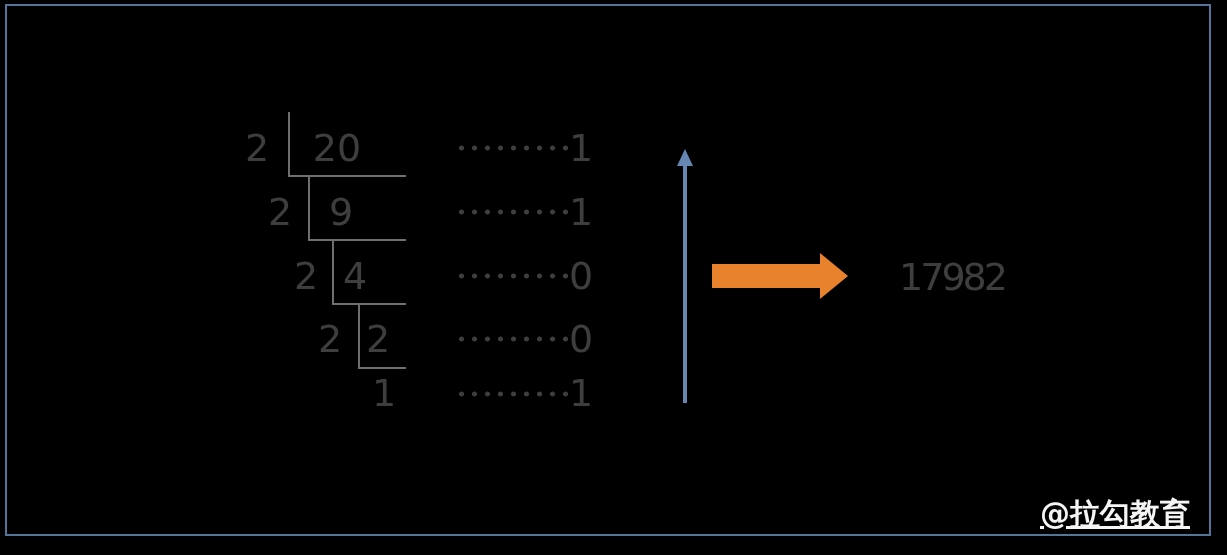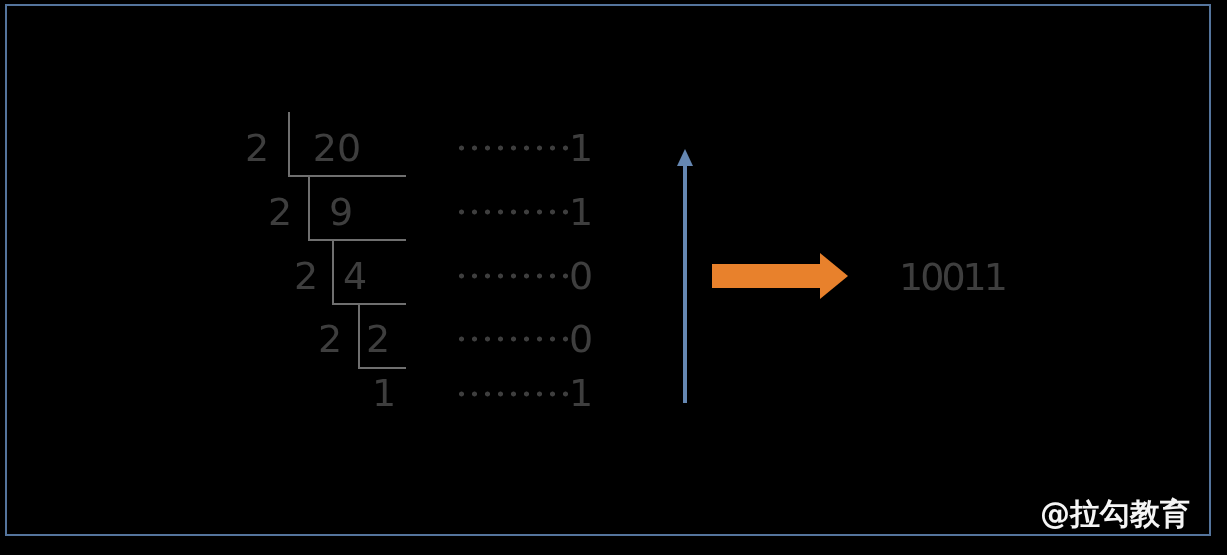--- a/index.html
+++ b/index.html
@@ -45,20 +45,21 @@
   .right-head {
     position:absolute; left:820px; top:253px; width:0; height:0;
     border-top:23px solid transparent; border-bottom:23px solid transparent;
     border-left:28px solid var(--orange, #e8812c);
   }
   .result { left:952px; top:277px; letter-spacing:-3px; }
   .watermark {
     position:absolute; right:37px; top:494px;
     font-size:30px; font-weight:bold; color:var(--watermark, #f5f5f5);
     white-space:nowrap;
+    text-decoration:underline;
   }
 </style>
 </head>
 <body>
 
 <div class="stage">
   <div class="frame"></div>
 
   <div>
 
@@ -98,16 +99,16 @@
   <div>
     <div class="up-head"></div>
     <div class="up-shaft"></div>
   </div>
 
   <div>
     <div class="right-shaft"></div>
     <div class="right-head"></div>
   </div>
 
-  <span class="num result">10011</span>
+  <span class="num result">17982</span>
 
   <div class="watermark">@拉勾教育</div>
 </div>
 
 </body></html>

